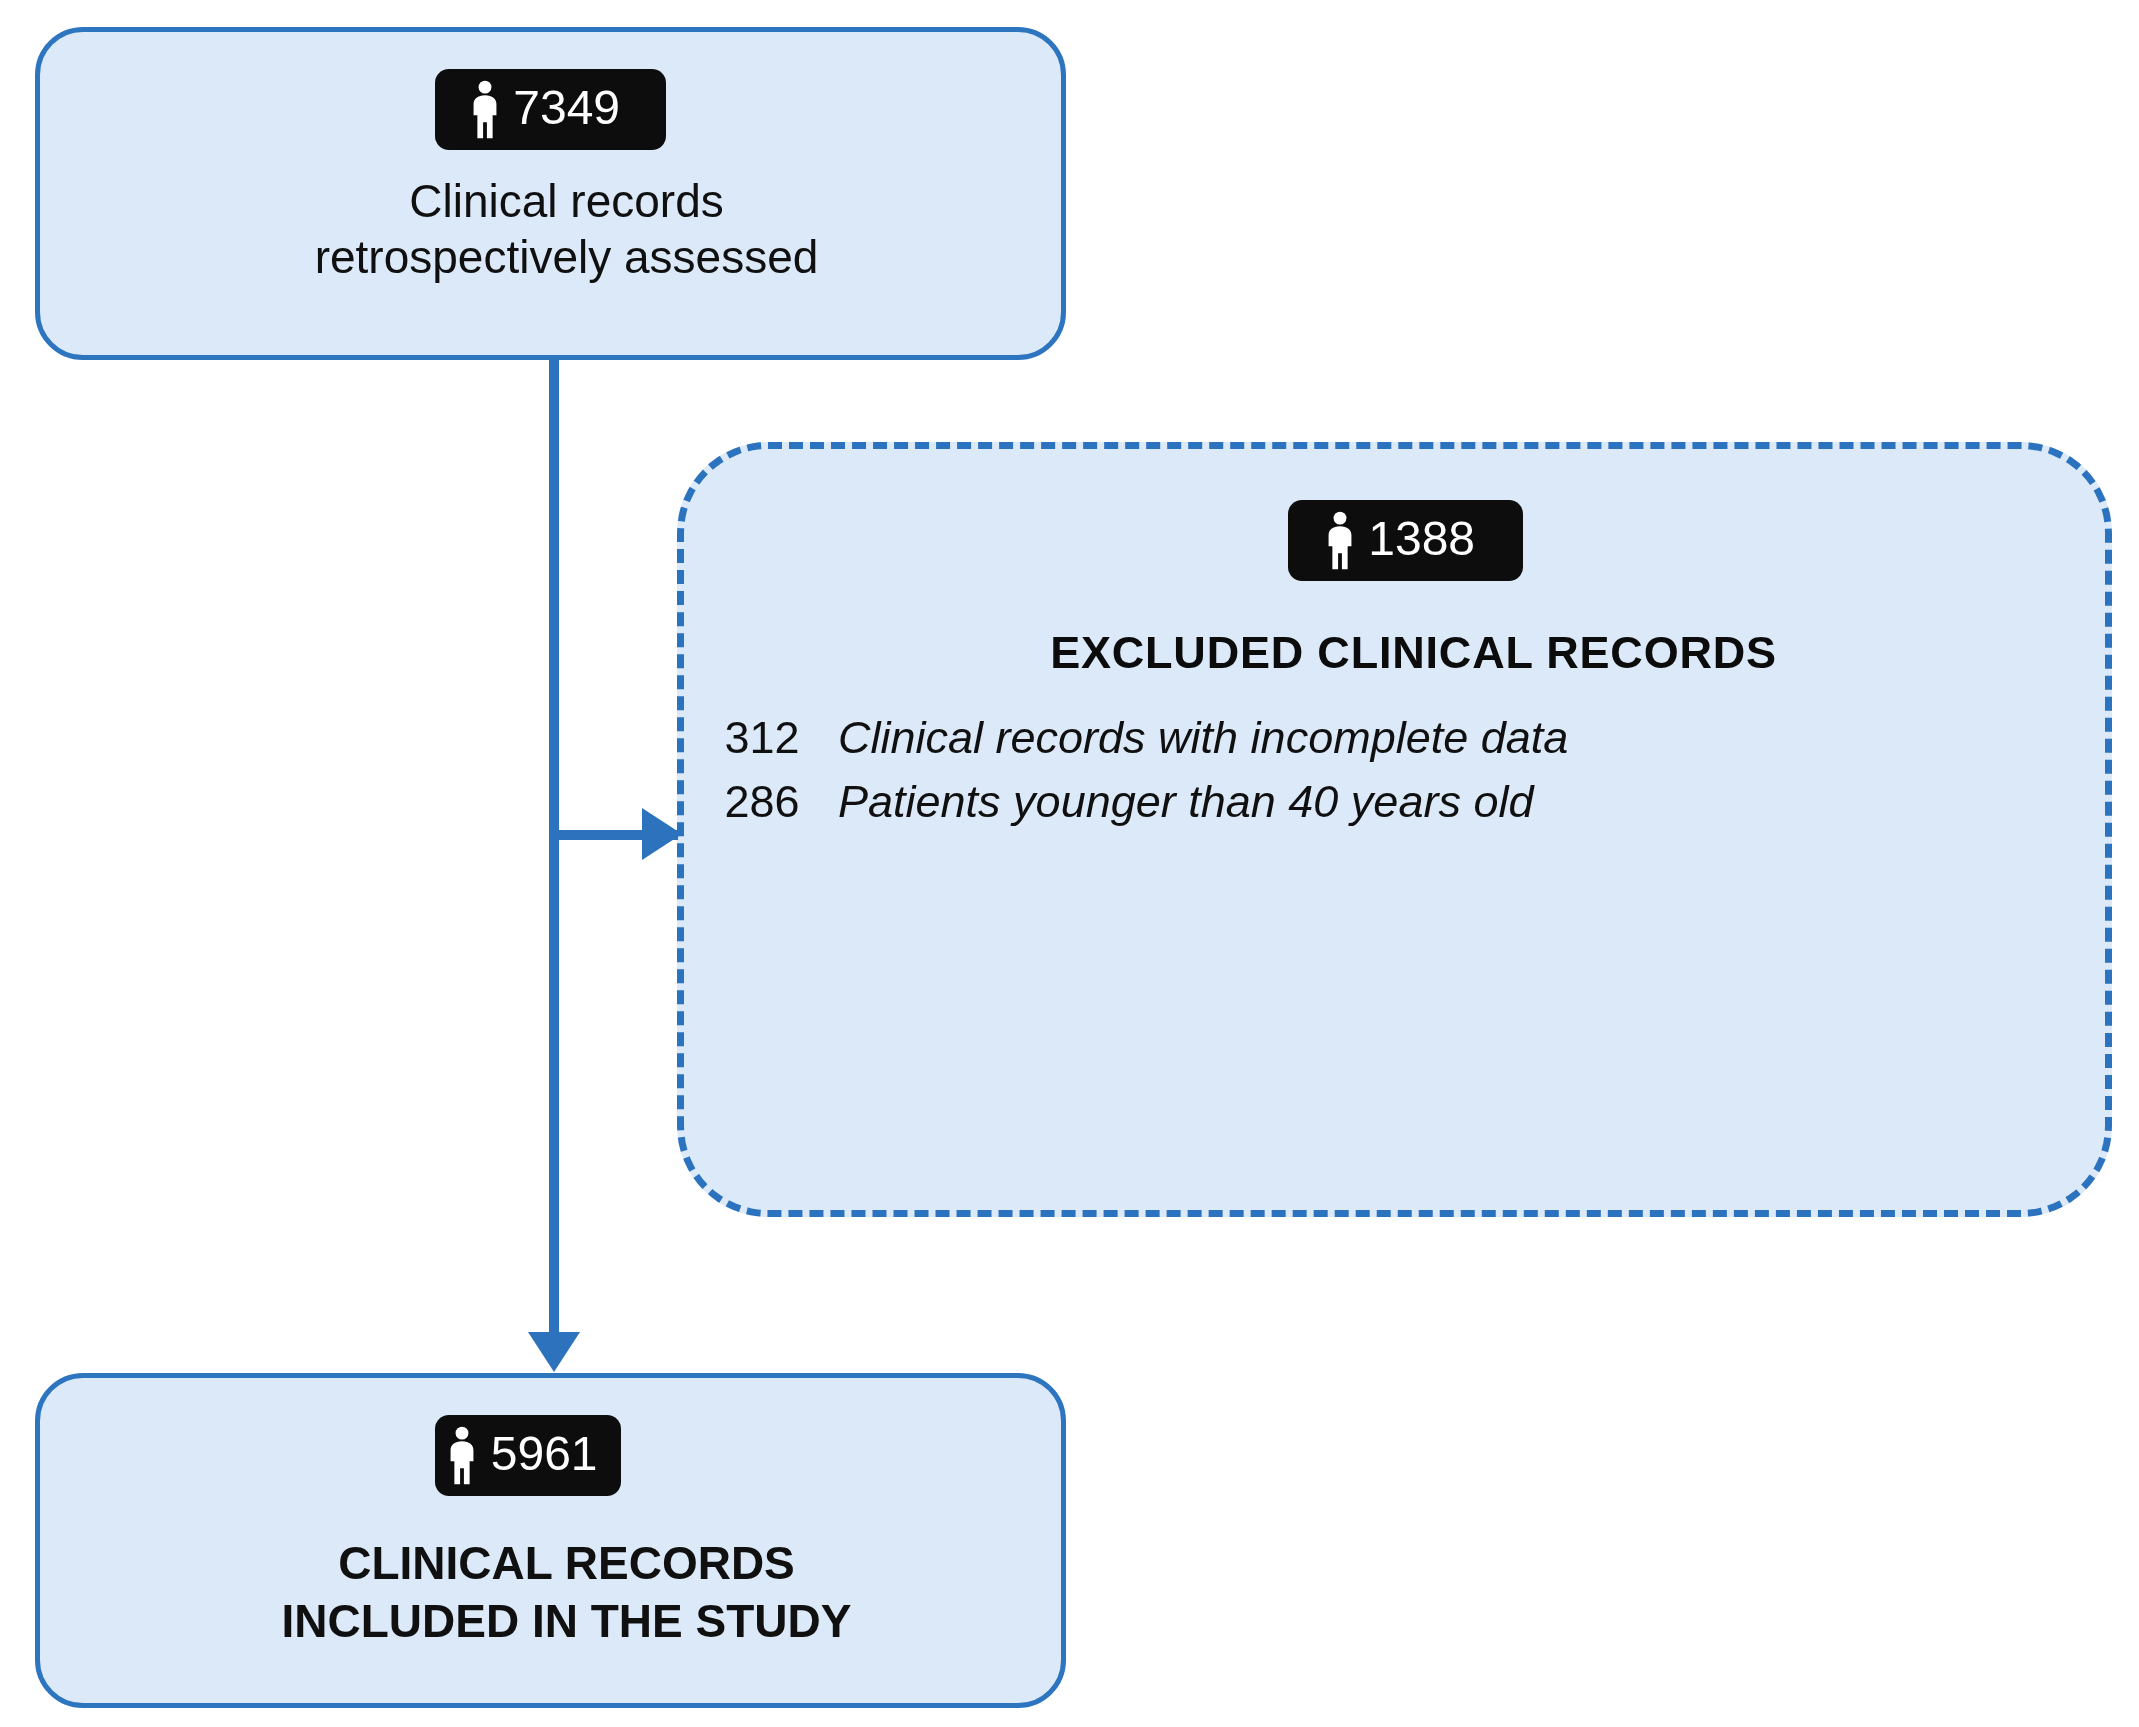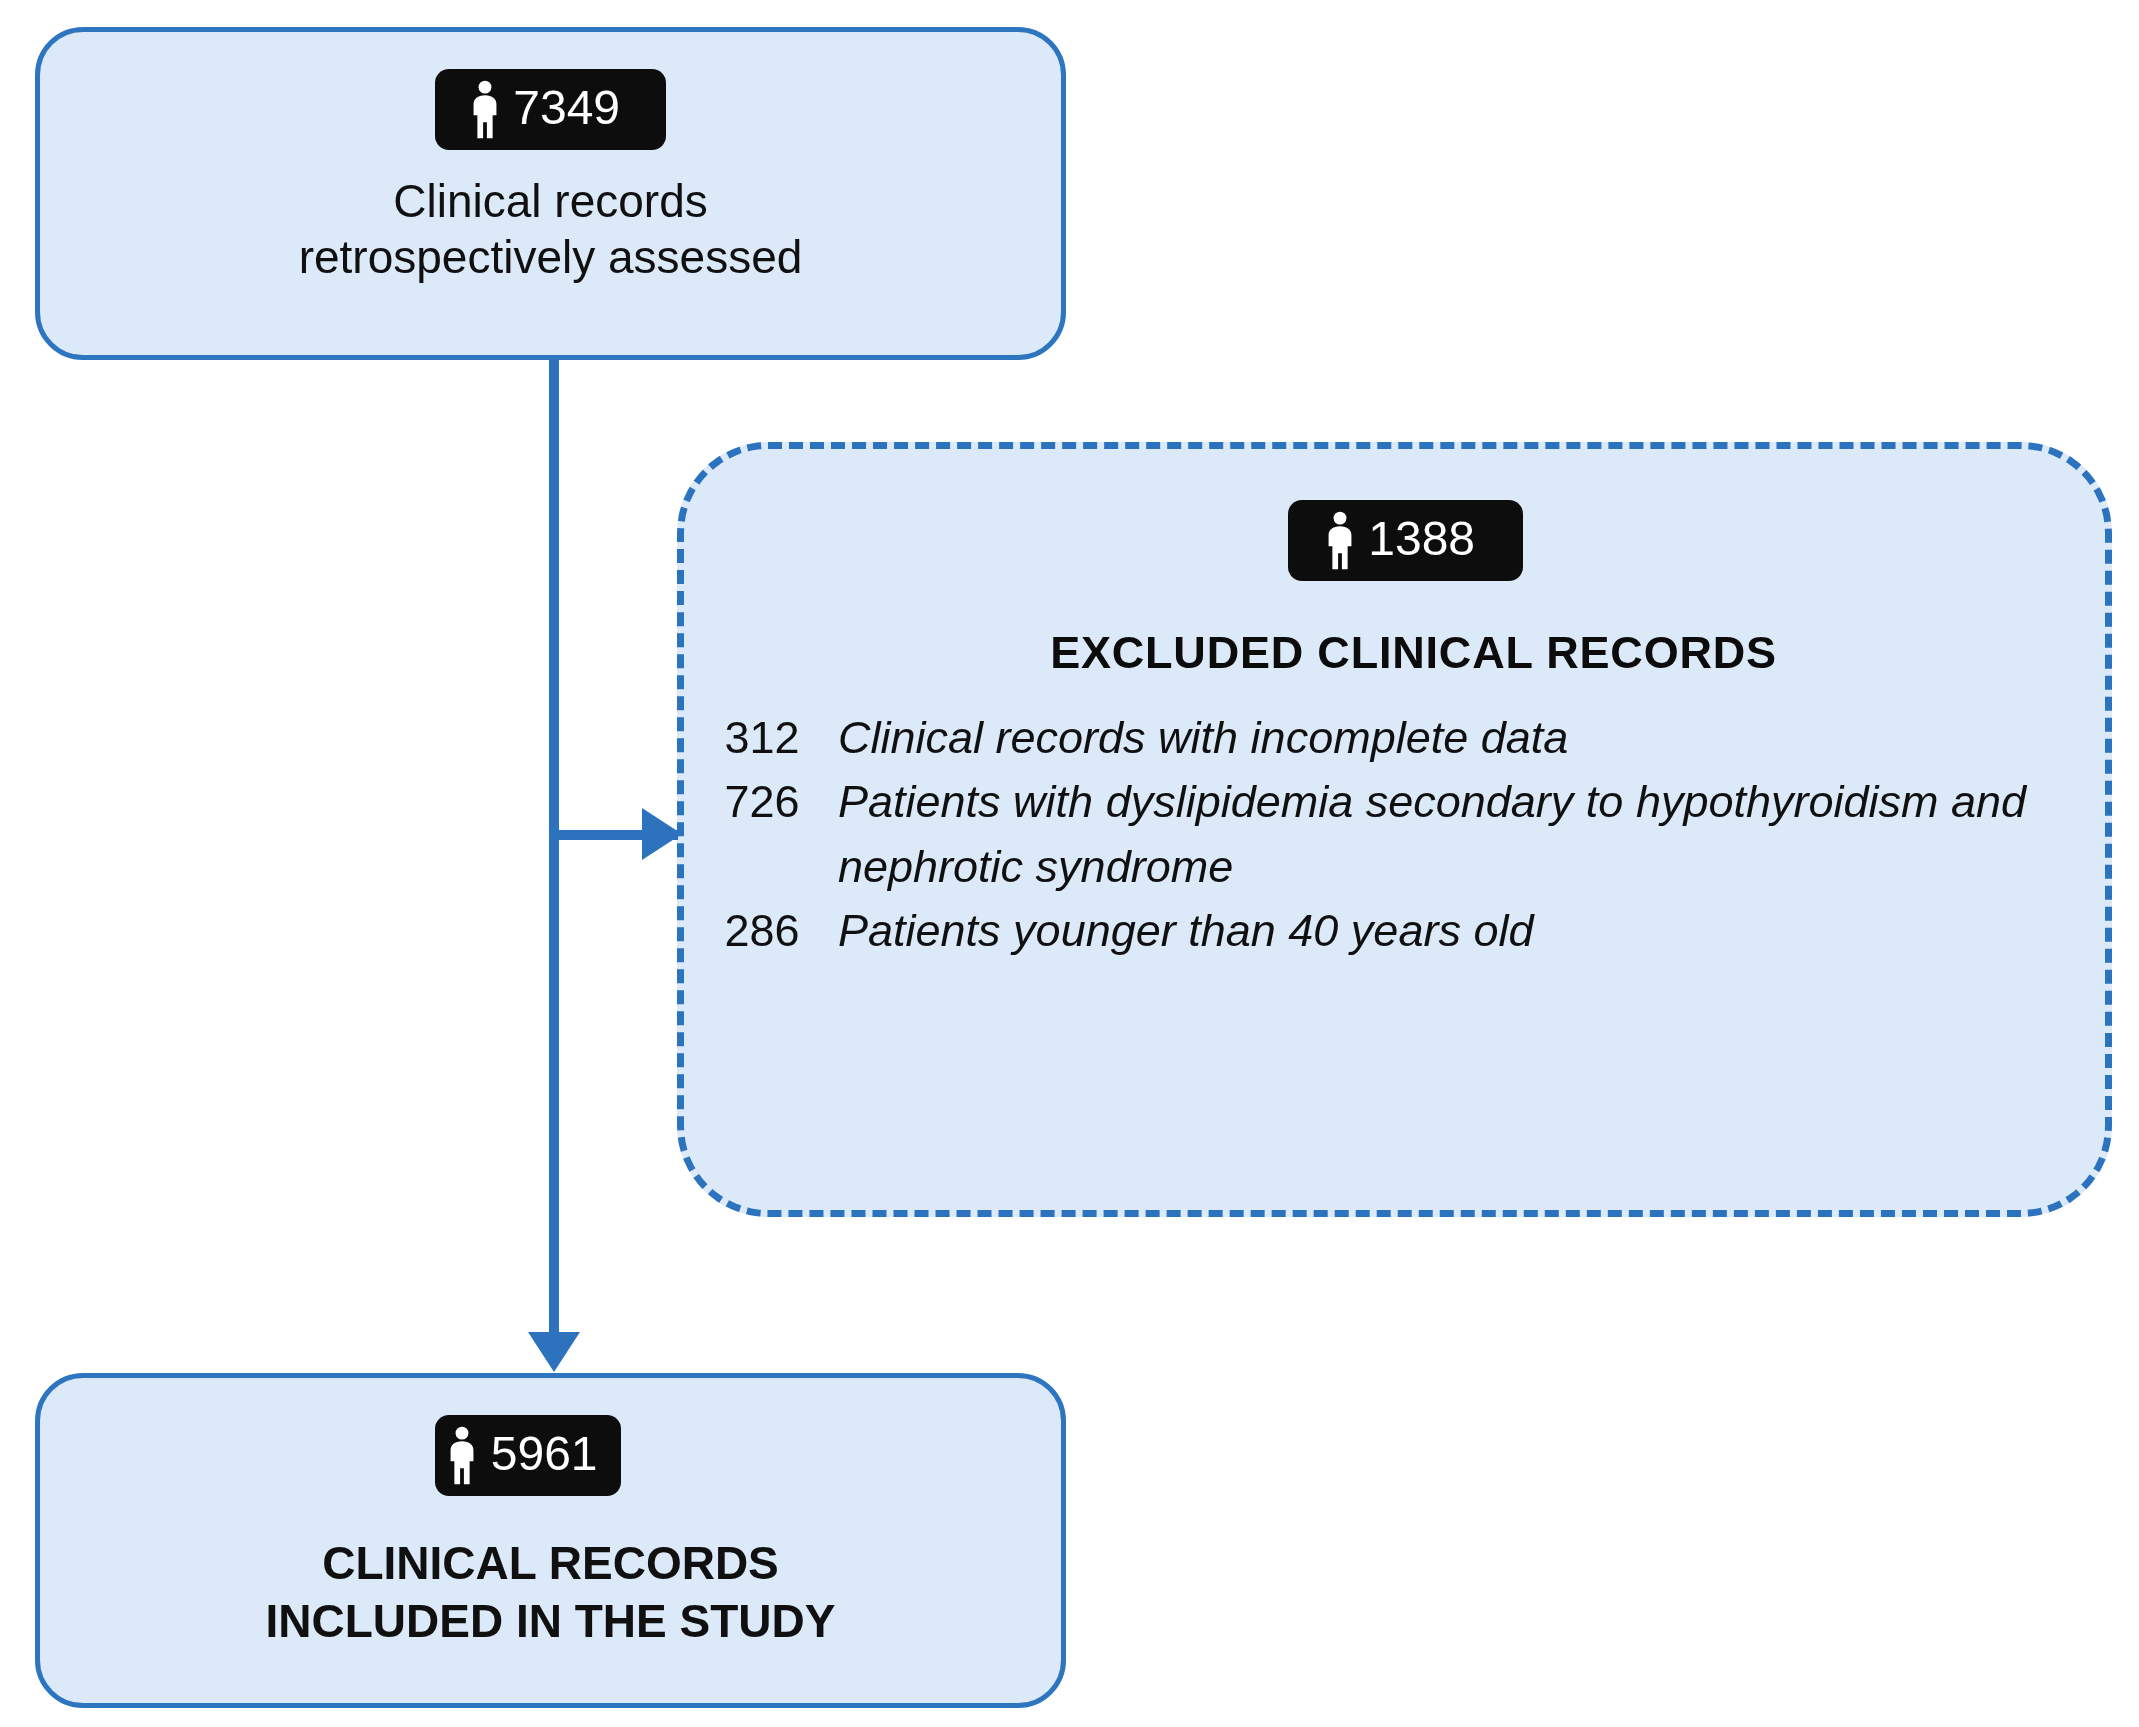--- a/index.html
+++ b/index.html
@@ -65,20 +65,21 @@
 
   
   .node-text{
     position:absolute;
     text-align:center;
     color:#101010;
     font-size:46px;
     line-height:1.22;
     font-family:"Liberation Sans", sans-serif;
     white-space:pre-line;
+    margin-left:16px;
   }
   #text-assessed{ left:35px; top:173px;  width:1031px; }
   #text-included{
     left:35px; top:1535px; width:1031px;
     font-weight:bold; font-size:46px; line-height:1.25;
   }
 
   #heading-excluded{
     position:absolute;
     left:677px; top:627px; width:1435px;
@@ -173,24 +174,20 @@
   </div>
 
   <div id="heading-excluded">EXCLUDED CLINICAL RECORDS</div>
 
   <div id="excluded-list">
     <div class="reason-row">
       <span class="reason-count">312</span>
       <span class="reason-label">Clinical records with incomplete data</span>
     </div>
     <div class="reason-row">
-      <span class="reason-count">726</span>
-      <span class="reason-label">Patients with dyslipidemia secondary to hypothyroidism and nephrotic syndrome</span>
-    </div>
-    <div class="reason-row">
       <span class="reason-count">286</span>
       <span class="reason-label">Patients younger than 40 years old</span>
     </div>
   </div>
 
   <div class="node solid" id="box-included"></div>
 
   <div class="badge" id="badge-5961">
     <span class="person">
       <svg viewBox="0 0 42 78" xmlns="http://www.w3.org/2000/svg" aria-hidden="true">

